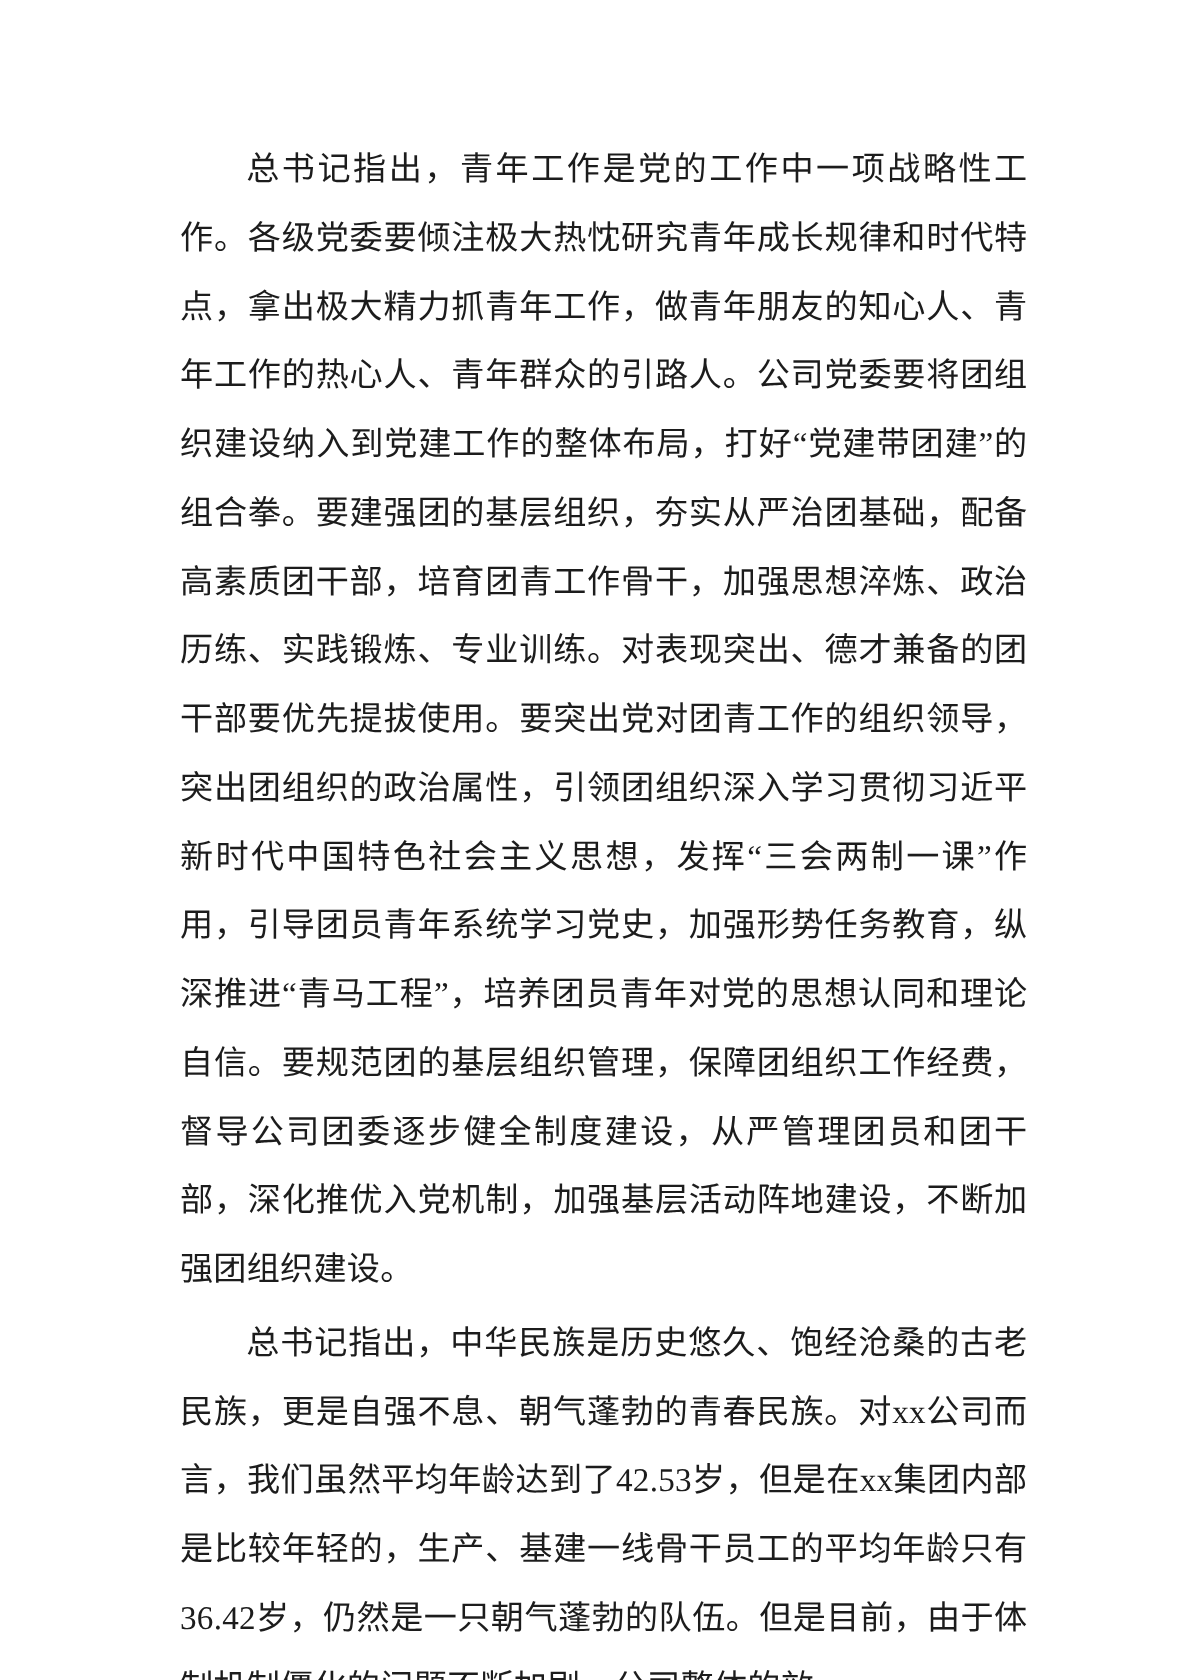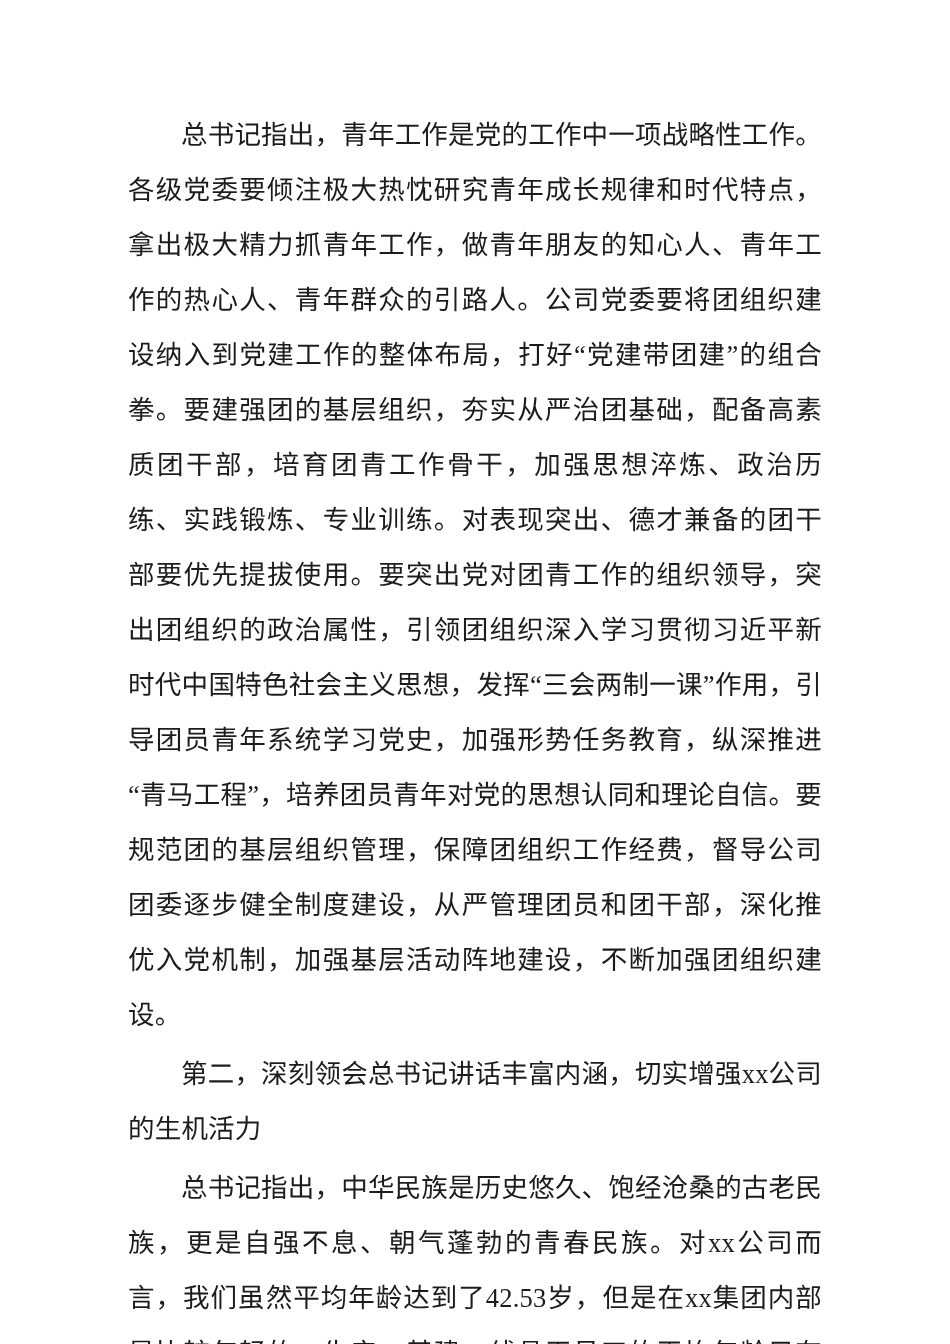--- a/index.html
+++ b/index.html
@@ -25,34 +25,33 @@
   }
   .doc-body {
     font-size: 26.5px;
     line-height: 55px;
     letter-spacing: 0.2px;
     text-align: justify;
     text-justify: inter-ideograph;
     color: #1c1c1c;
   }
   .para {
-    margin: 0 0 0 0;
+    margin: 0 0 0 16px;
     text-indent: 2em;
     white-space: normal;
   }
   .para + .para {
     margin-top: 0px;
   }
   .doc-body .para:nth-child(2),
   .doc-body .para:nth-child(3) {
     margin-top: 4px;
   }
 </style>
 </head>
 <body>
 
 <div class="page">
   <div class="doc-body">
     <p class="para">总书记指出，青年工作是党的工作中一项战略性工作。各级党委要倾注极大热忱研究青年成长规律和时代特点，拿出极大精力抓青年工作，做青年朋友的知心人、青年工作的热心人、青年群众的引路人。公司党委要将团组织建设纳入到党建工作的整体布局，打好“党建带团建”的组合拳。要建强团的基层组织，夯实从严治团基础，配备高素质团干部，培育团青工作骨干，加强思想淬炼、政治历练、实践锻炼、专业训练。对表现突出、德才兼备的团干部要优先提拔使用。要突出党对团青工作的组织领导，突出团组织的政治属性，引领团组织深入学习贯彻习近平新时代中国特色社会主义思想，发挥“三会两制一课”作用，引导团员青年系统学习党史，加强形势任务教育，纵深推进“青马工程”，培养团员青年对党的思想认同和理论自信。要规范团的基层组织管理，保障团组织工作经费，督导公司团委逐步健全制度建设，从严管理团员和团干部，深化推优入党机制，加强基层活动阵地建设，不断加强团组织建设。</p>
-    <p class="para">第二，深刻领会总书记讲话丰富内涵，切实增强xx公司的生机活力</p>
     <p class="para">总书记指出，中华民族是历史悠久、饱经沧桑的古老民族，更是自强不息、朝气蓬勃的青春民族。对xx公司而言，我们虽然平均年龄达到了42.53岁，但是在xx集团内部是比较年轻的，生产、基建一线骨干员工的平均年龄只有36.42岁，仍然是一只朝气蓬勃的队伍。但是目前，由于体制机制僵化的问题不断加剧，公司整体的效</p>
   </div>
 </div>
 
 </body></html>

